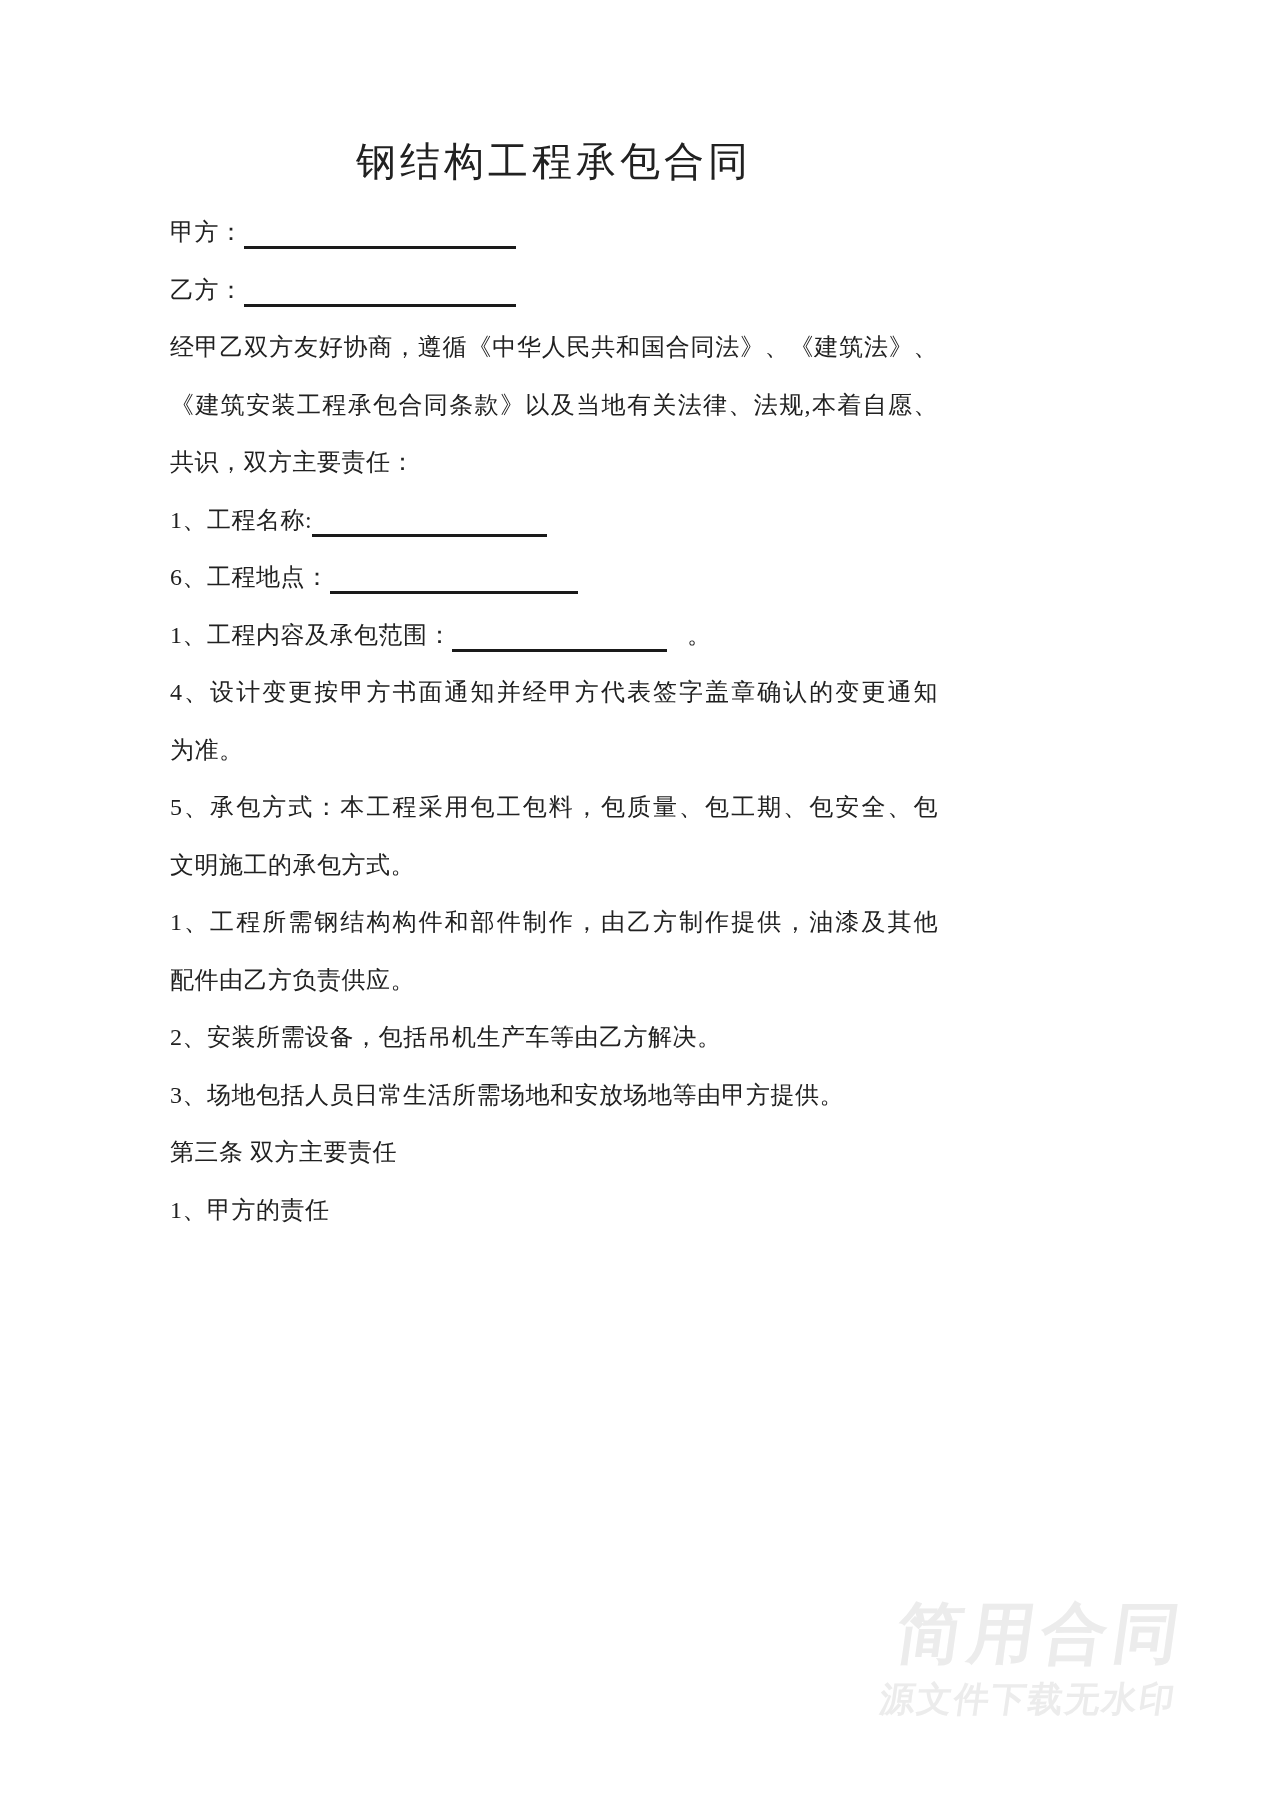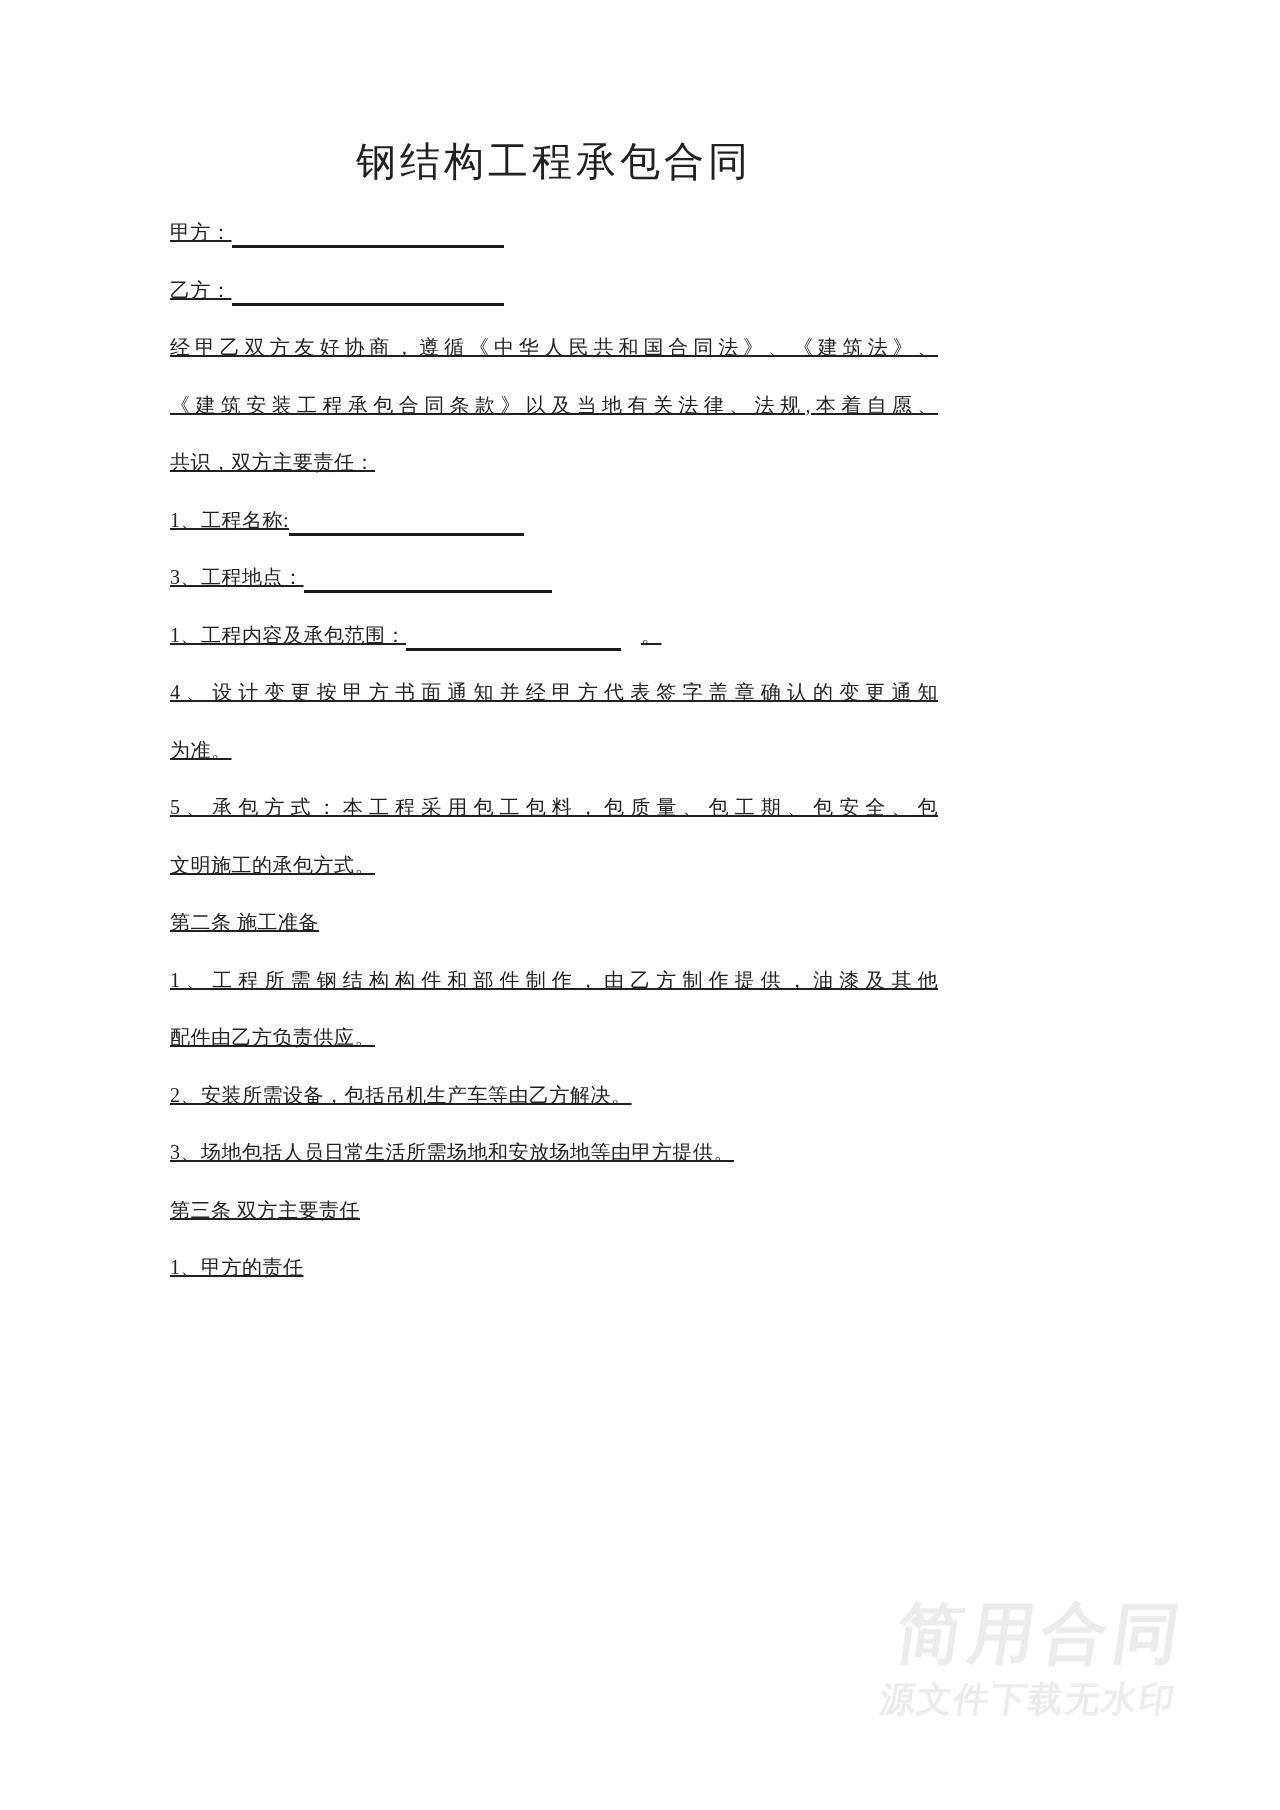--- a/index.html
+++ b/index.html
@@ -24,25 +24,24 @@
   }
   .title {
     font-size: 40px;
     font-weight: 500;
     text-align: center;
     line-height: 68px;
     letter-spacing: 4px;
     margin: 0 0 8px 0;
   }
   .line {
-    font-size: 20px;
+    font-size: 24px;
     line-height: 57.5px;
     letter-spacing: 0.5px;
     white-space: nowrap;
-    text-decoration: underline;
   }
   .line.justify {
     white-space: normal;
     text-align: justify;
     text-align-last: justify;
   }
   .blank {
     display: inline-block;
     height: 1em;
     border-bottom: 3px solid #1a1a1a;
@@ -80,27 +79,26 @@
 <div class="page">
   <div class="content">
     <h1 class="title">钢结构工程承包合同</h1>
     <div id="lines">
         <div class="line"><span>甲方：</span><span class="blank" style="width: 272px; border-bottom-color: rgb(26, 26, 26);"></span></div>
         <div class="line"><span>乙方：</span><span class="blank" style="width: 272px; border-bottom-color: rgb(26, 26, 26);"></span></div>
         <div class="line justify"><span>经甲乙双方友好协商，遵循《中华人民共和国合同法》、《建筑法》、</span></div>
         <div class="line justify"><span>《建筑安装工程承包合同条款》以及当地有关法律、法规,本着自愿、</span></div>
         <div class="line"><span>共识，双方主要责任：</span></div>
         <div class="line"><span>1、工程名称:</span><span class="blank" style="width: 235px; border-bottom-color: rgb(26, 26, 26);"></span></div>
-        <div class="line"><span>3、工程地点：</span><span class="blank" style="width: 248px; border-bottom-color: rgb(26, 26, 26);"></span></div>
+        <div class="line"><span>6、工程地点：</span><span class="blank" style="width: 248px; border-bottom-color: rgb(26, 26, 26);"></span></div>
         <div class="line"><span>1、工程内容及承包范围：</span><span class="blank" style="width: 215px; border-bottom-color: rgb(26, 26, 26);"></span><span class="suffix">。</span></div>
         <div class="line justify"><span>4、设计变更按甲方书面通知并经甲方代表签字盖章确认的变更通知</span></div>
         <div class="line"><span>为准。</span></div>
         <div class="line justify"><span>5、承包方式：本工程采用包工包料，包质量、包工期、包安全、包</span></div>
         <div class="line"><span>文明施工的承包方式。</span></div>
-        <div class="line"><span>第二条 施工准备</span></div>
         <div class="line justify"><span>1、工程所需钢结构构件和部件制作，由乙方制作提供，油漆及其他</span></div>
         <div class="line"><span>配件由乙方负责供应。</span></div>
         <div class="line"><span>2、安装所需设备，包括吊机生产车等由乙方解决。</span></div>
         <div class="line"><span>3、场地包括人员日常生活所需场地和安放场地等由甲方提供。</span></div>
         <div class="line"><span>第三条 双方主要责任</span></div>
         <div class="line"><span>1、甲方的责任</span></div>
       </div>
   </div>
 
   <div class="watermark">

